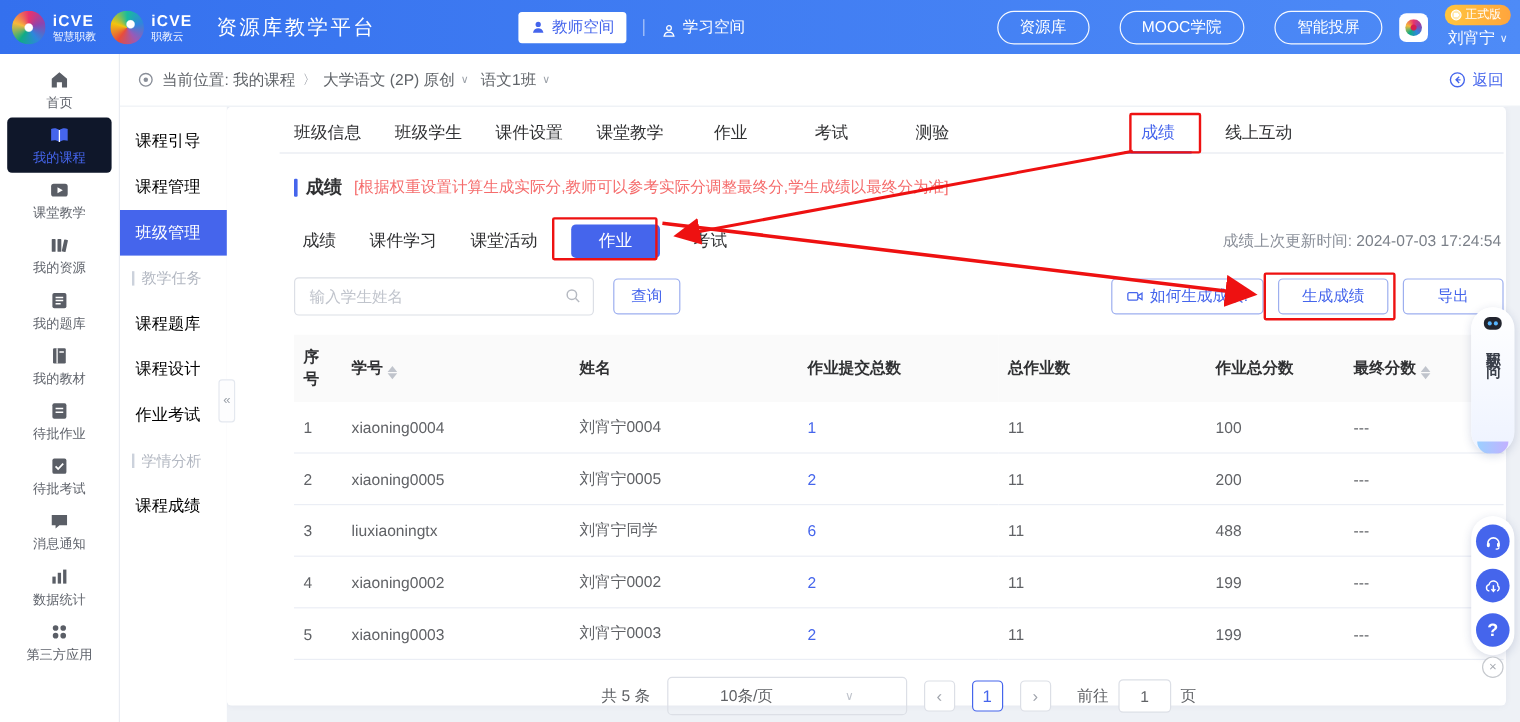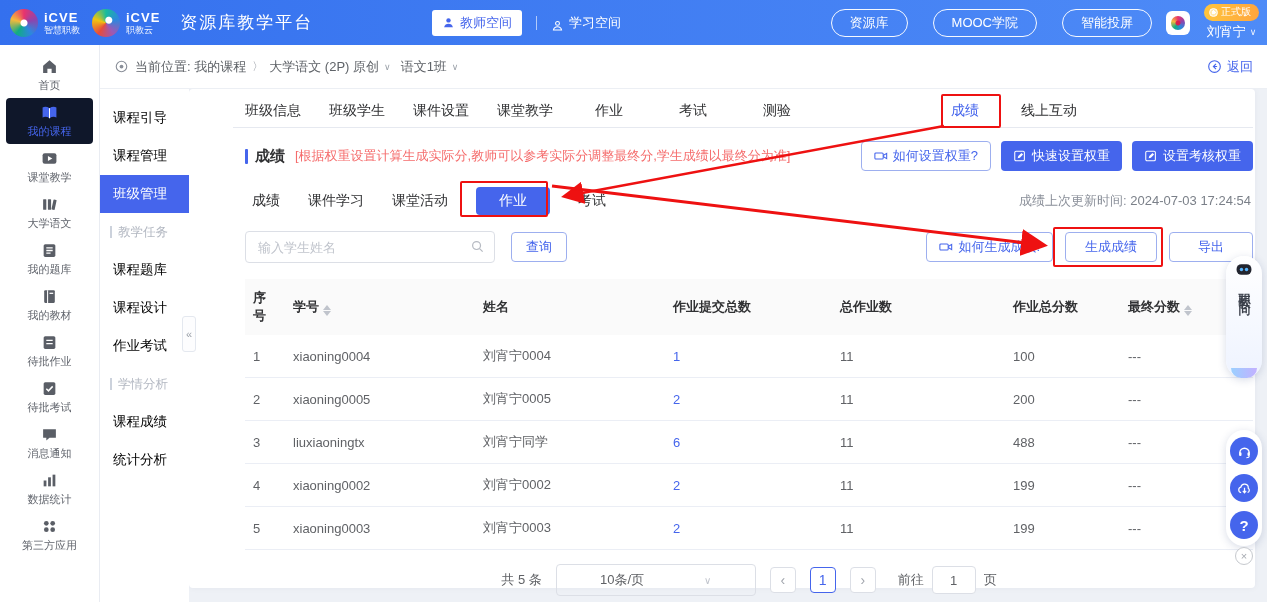--- a/index.html
+++ b/index.html
@@ -194,21 +194,21 @@
         <path d="M6.5 5.6l4.2 2.4-4.2 2.4z" fill="#fff"></path>
       </svg>
     <span class="lbl">课堂教学</span>
   </div>
   <div class="side-item">
     <svg viewBox="0 0 16 16">
         <rect x="2" y="3" width="3" height="10" rx=".5" fill="currentColor"></rect>
         <rect x="6.5" y="3" width="3" height="10" rx=".5" fill="currentColor"></rect>
         <rect x="10.8" y="3.4" width="3" height="9.6" rx=".5" transform="rotate(12 12.3 8.2)" fill="currentColor"></rect>
       </svg>
-    <span class="lbl">大学语文</span>
+    <span class="lbl">我的资源</span>
   </div>
   <div class="side-item">
     <svg viewBox="0 0 16 16">
         <rect x="2.5" y="2" width="11" height="12" rx="1.5" fill="currentColor"></rect>
         <path d="M5 5.5h6M5 8h6M5 10.5h4" stroke="#fff" stroke-width="1.2"></path>
       </svg>
     <span class="lbl">我的题库</span>
   </div>
   <div class="side-item">
     <svg viewBox="0 0 16 16">
@@ -280,21 +280,20 @@
 <div class="submenu">
   <div class="menu-row">课程引导</div>
   <div class="menu-row">课程管理</div>
   <div class="menu-row active">班级管理</div>
   <div class="menu-row section">教学任务</div>
   <div class="menu-row">课程题库</div>
   <div class="menu-row">课程设计</div>
   <div class="menu-row">作业考试</div>
   <div class="menu-row section">学情分析</div>
   <div class="menu-row">课程成绩</div>
-  <div class="menu-row">统计分析</div>
 </div>
 <div class="collapse-handle">«</div>
 
 <div class="main-card">
 
   <div class="tabs-row">
     <div class="tab">班级信息</div>
     <div class="tab">班级学生</div>
     <div class="tab">课件设置</div>
     <div class="tab">课堂教学</div>
@@ -302,43 +301,20 @@
     <div class="tab">考试</div>
     <div class="tab">测验</div>
     <div class="tab active tab-score-slot">成绩</div>
     <div class="tab">线上互动</div>
   </div>
 
   <div class="score-head">
     <span class="vbar"></span>
     <span class="score-title">成绩</span>
     <span class="score-note">[根据权重设置计算生成实际分,教师可以参考实际分调整最终分,学生成绩以最终分为准]</span>
-    <span class="btns">
-      <button class="btn outline">
-        <svg viewBox="0 0 16 16">
-            <rect x="1" y="4.5" width="9.5" height="7" rx="1.2" fill="none" stroke="currentColor" stroke-width="1.2"></rect>
-            <path d="M10.5 7.5L14.5 5v6l-4-2.5" fill="none" stroke="currentColor" stroke-width="1.2"></path>
-          </svg>
-        <span>如何设置权重?</span>
-      </button>
-      <button class="btn solid">
-        <svg viewBox="0 0 16 16">
-            <rect x="2" y="2.5" width="11" height="11" rx="1.5" fill="none" stroke="#fff" stroke-width="1.2"></rect>
-            <path d="M5.3 10.7l.8-2.6 3.6-3.6 1.8 1.8-3.6 3.6z" fill="#fff"></path>
-          </svg>
-        <span>快速设置权重</span>
-      </button>
-      <button class="btn solid">
-        <svg viewBox="0 0 16 16">
-            <rect x="2" y="2.5" width="11" height="11" rx="1.5" fill="none" stroke="#fff" stroke-width="1.2"></rect>
-            <path d="M5.3 10.7l.8-2.6 3.6-3.6 1.8 1.8-3.6 3.6z" fill="#fff"></path>
-          </svg>
-        <span>设置考核权重</span>
-      </button>
-    </span>
   </div>
 
   <div class="subtabs">
     <span class="subtab">成绩</span>
     <span class="subtab">课件学习</span>
     <span class="subtab">课堂活动</span>
     <span class="subtab active">作业</span>
     <span class="subtab">考试</span>
     <span class="updated">
       <span>成绩上次更新时间:</span>

